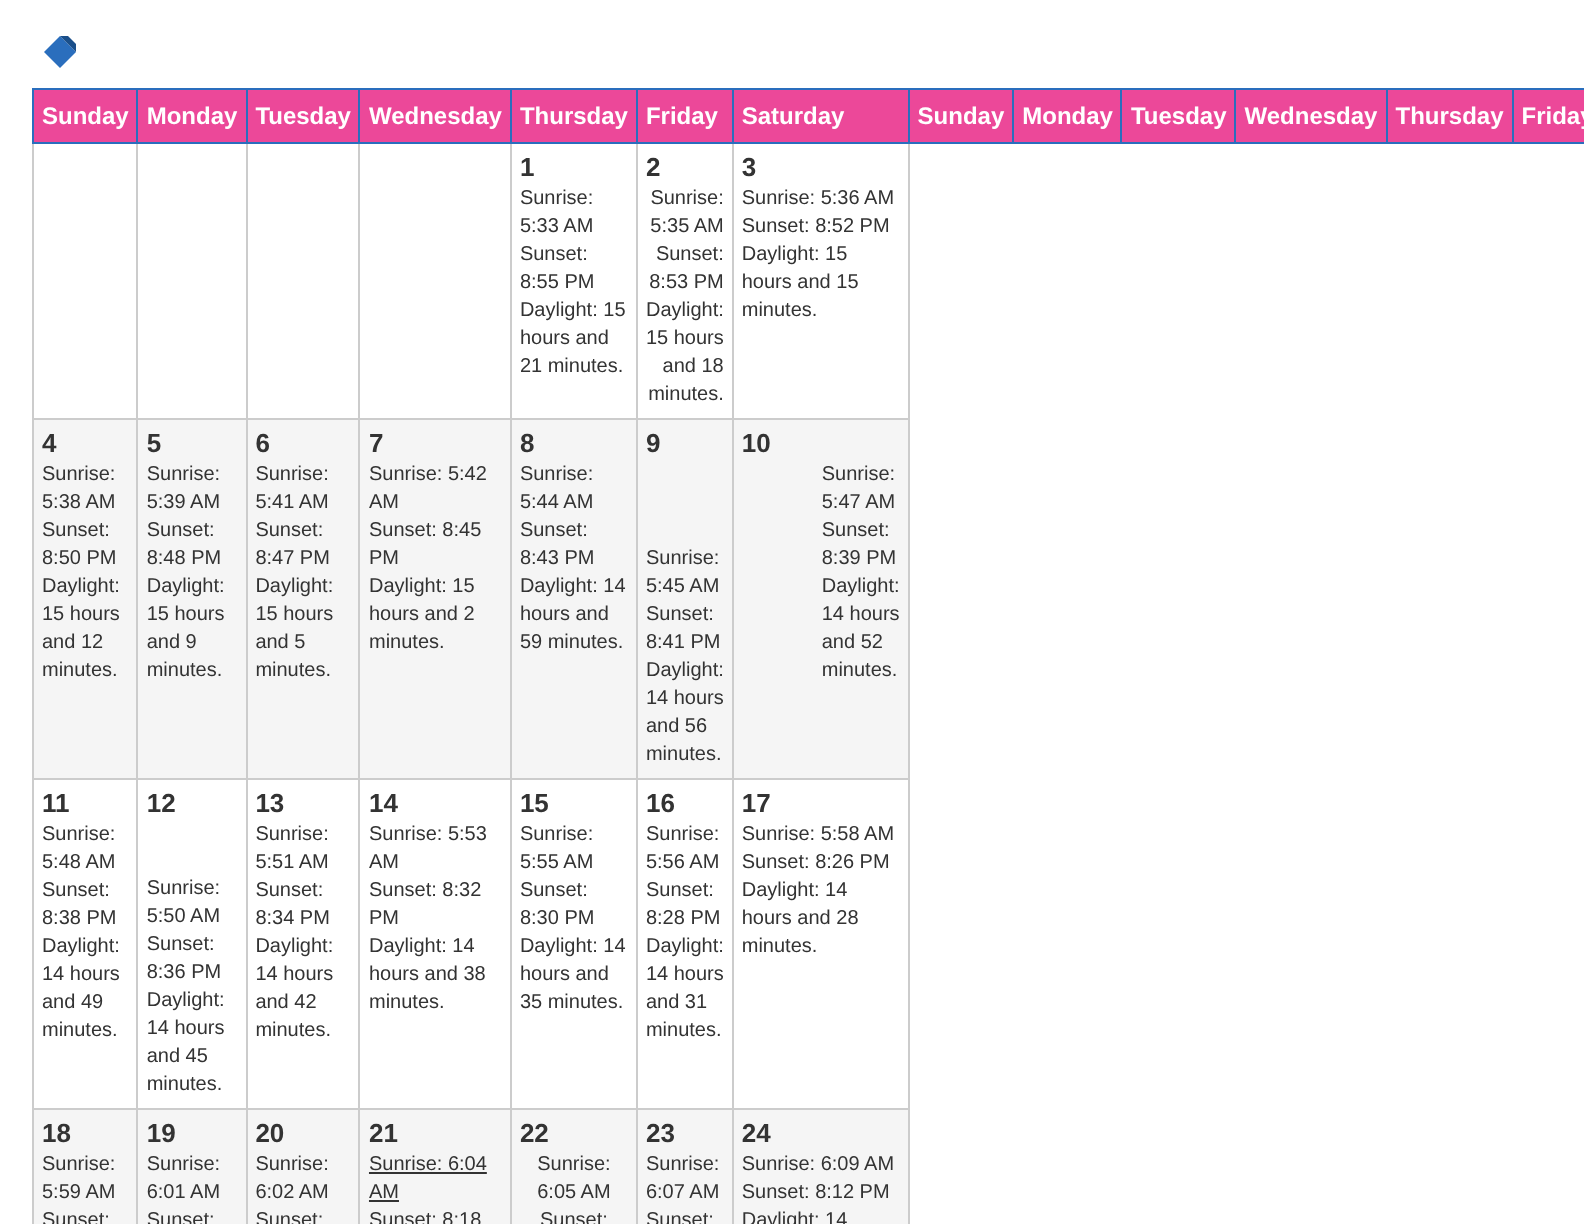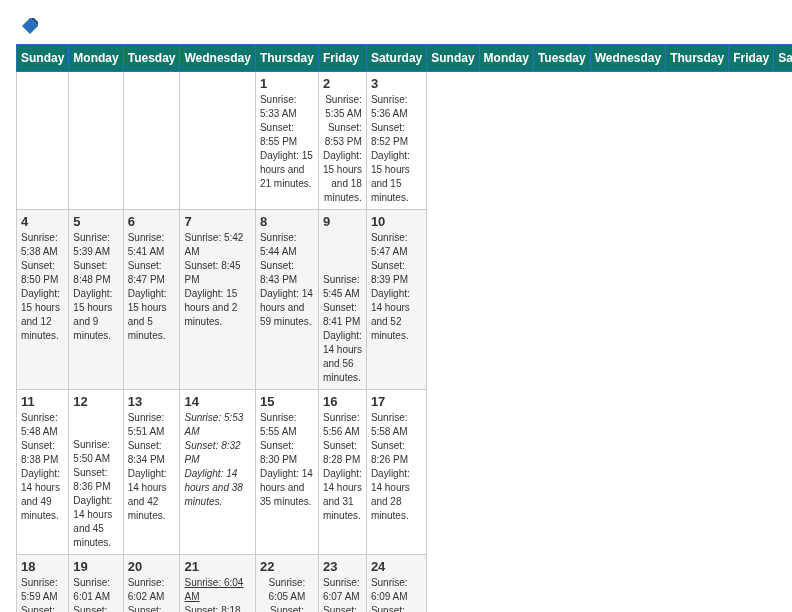--- a/index.html
+++ b/index.html
@@ -53,21 +53,21 @@
     .location {
       font-size: 16px;
       color: #555;
     }
     table {
       width: 100%;
       border-collapse: collapse;
       font-size: 11px;
     }
     thead th {
-      background-color: #0f766e;
+      background-color: #ec4899;
       color: white;
       padding: 6px 4px;
       text-align: left;
       font-size: 12px;
       font-weight: bold;
       border: 1px solid #2a6ebd;
     }
     tbody td {
       border: 1px solid #ccc;
       vertical-align: top;
@@ -192,21 +192,21 @@
 Daylight: 14 hours and 59 minutes.</div>
         </td>
         <td>
           <span class="day-number">9</span>
           <div class="day-info" style="white-space: pre-line; margin-top: 44px;">Sunrise: 5:45 AM
 Sunset: 8:41 PM
 Daylight: 14 hours and 56 minutes.</div>
         </td>
         <td>
           <span class="day-number">10</span>
-          <div class="day-info" style="white-space: pre-line;">Sunrise: 5:47 AM
+          <div class="day-info" style="white-space: pre-line; margin-left: 40px;">Sunrise: 5:47 AM
 Sunset: 8:39 PM
 Daylight: 14 hours and 52 minutes.</div>
         </td>
       </tr>
       <tr>
         <td>
           <span class="day-number">11</span>
           <div class="day-info" style="white-space: pre-line;">Sunrise: 5:48 AM
 Sunset: 8:38 PM
 Daylight: 14 hours and 49 minutes.</div>
@@ -218,21 +218,21 @@
 Daylight: 14 hours and 45 minutes.</div>
         </td>
         <td>
           <span class="day-number">13</span>
           <div class="day-info" style="white-space: pre-line;">Sunrise: 5:51 AM
 Sunset: 8:34 PM
 Daylight: 14 hours and 42 minutes.</div>
         </td>
         <td>
           <span class="day-number">14</span>
-          <div class="day-info" style="white-space: pre-line; font-style: italic;">Sunrise: 5:53 AM
+          <div class="day-info" style="white-space: pre-line;">Sunrise: 5:53 AM
 Sunset: 8:32 PM
 Daylight: 14 hours and 38 minutes.</div>
         </td>
         <td>
           <span class="day-number">15</span>
           <div class="day-info" style="white-space: pre-line;">Sunrise: 5:55 AM
 Sunset: 8:30 PM
 Daylight: 14 hours and 35 minutes.</div>
         </td>
         <td>

